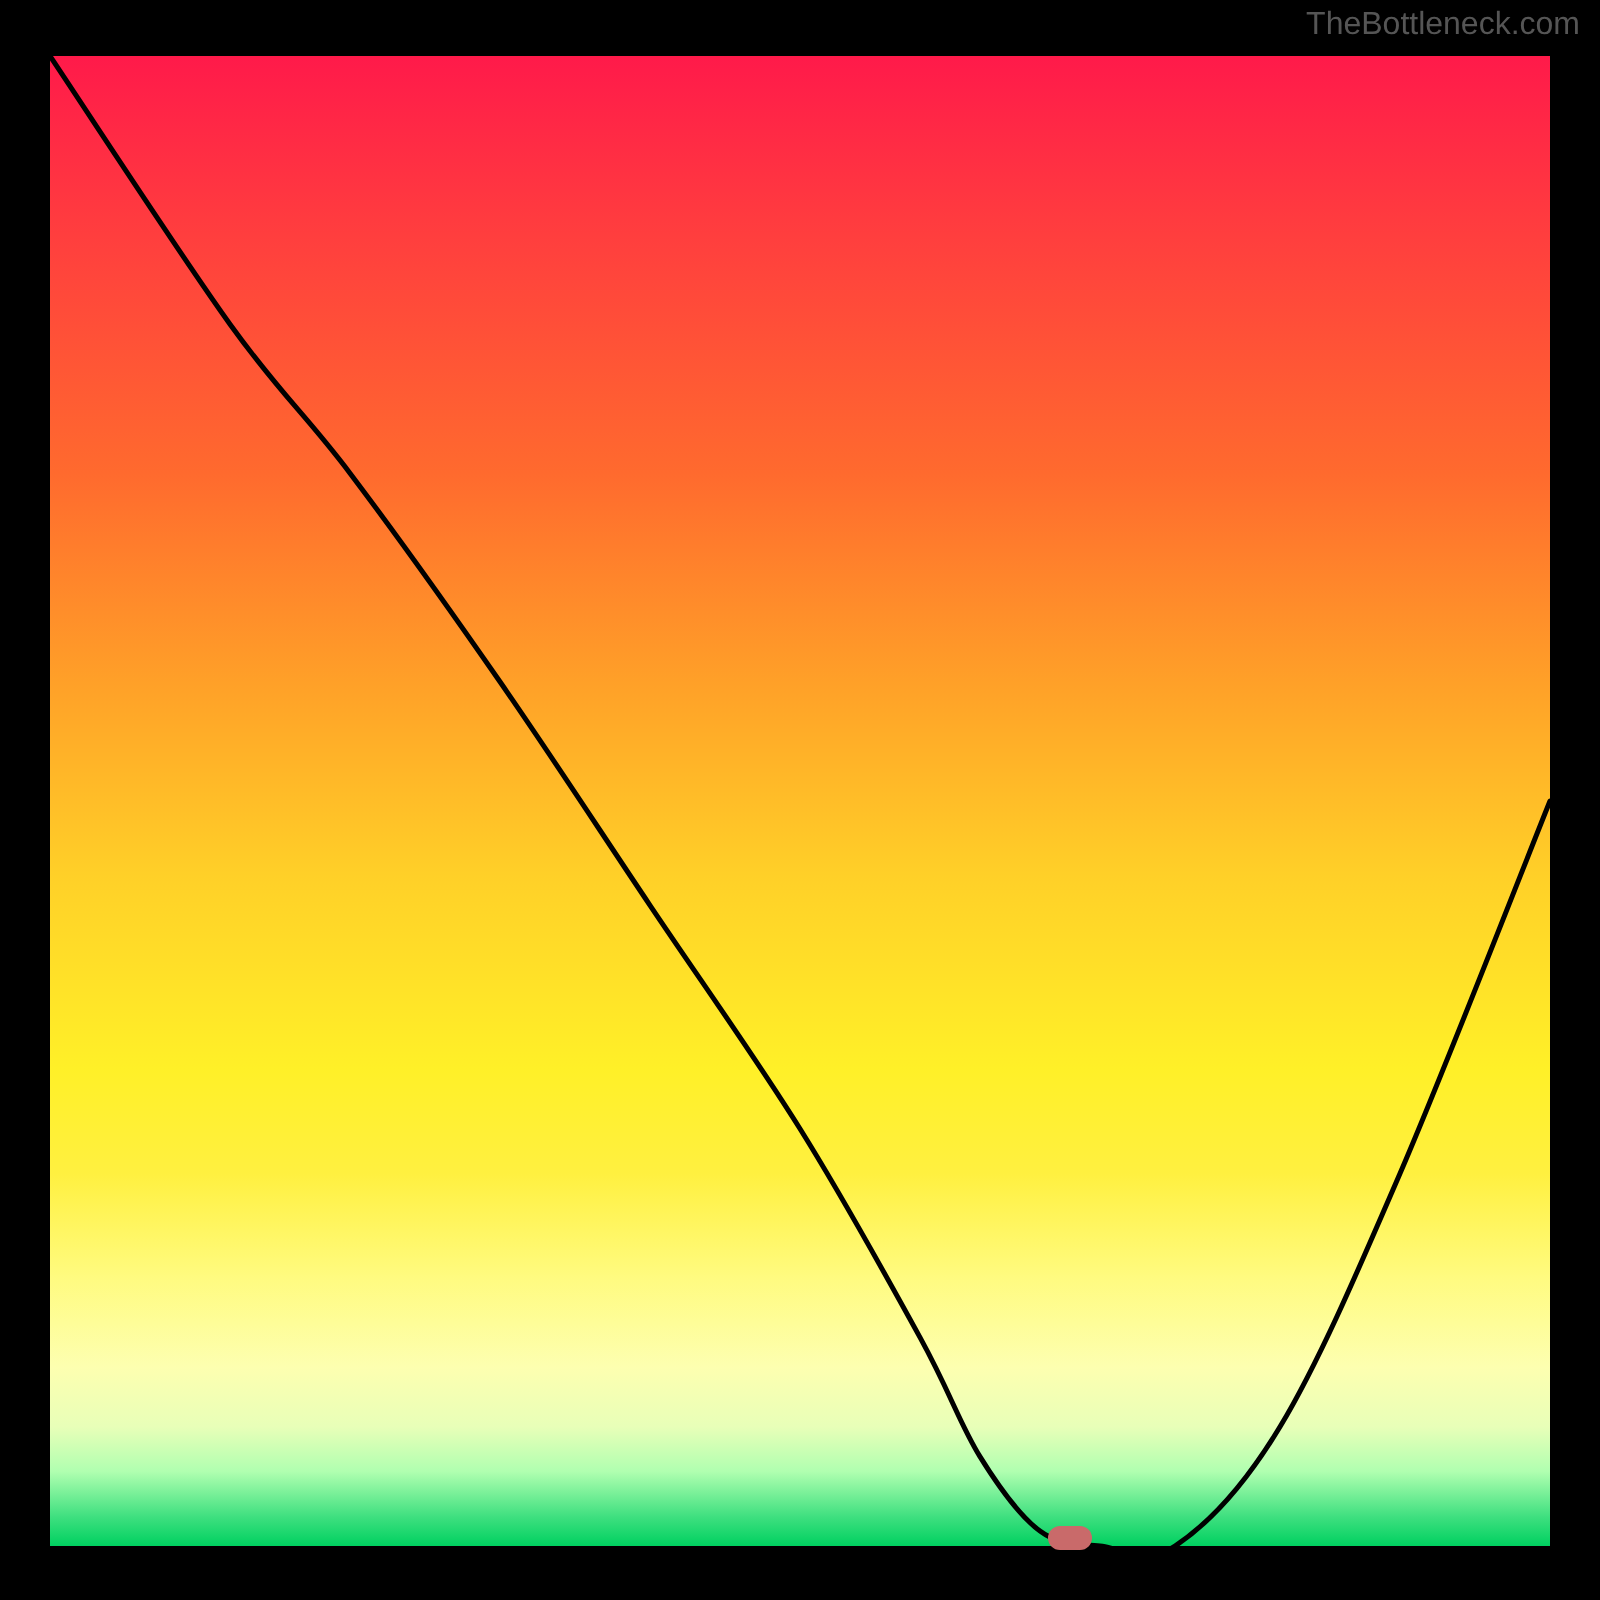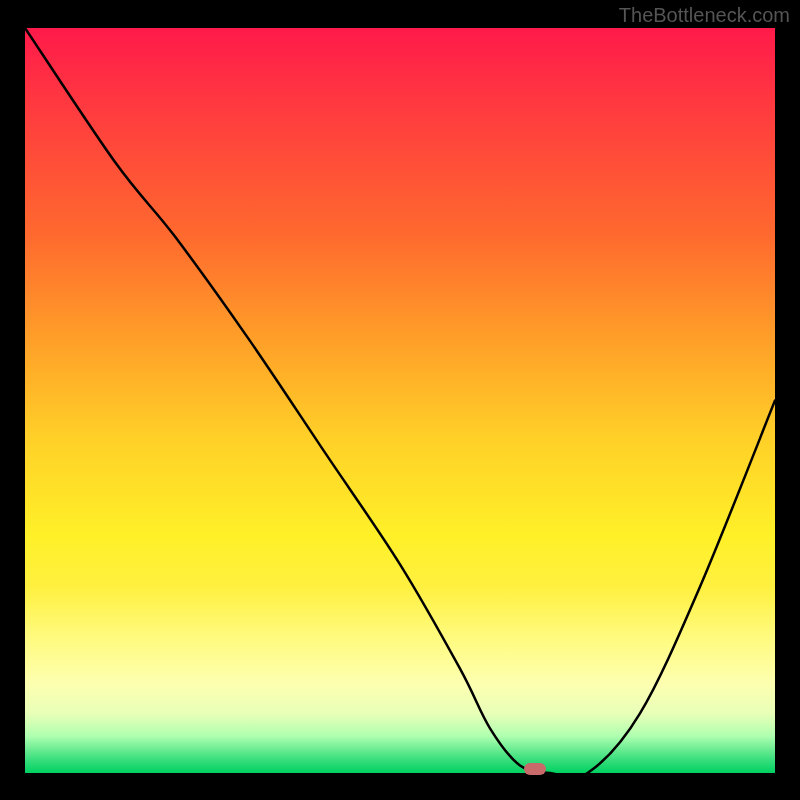--- a/index.html
+++ b/index.html
@@ -9,21 +9,21 @@
     background: #000;
     position: relative;
     font-family: Arial, sans-serif;
     overflow: hidden;
   }
   .watermark {
     position: absolute;
     top: 4px;
     right: 10px;
     color: #555;
-    font-size: 20px;
+    font-size: 16px;
     font-weight: 500;
     z-index: 10;
   }
   .plot-area {
     position: absolute;
     left: 25px;
     top: 28px;
     width: 750px;
     height: 745px;
     background: linear-gradient(to bottom,

